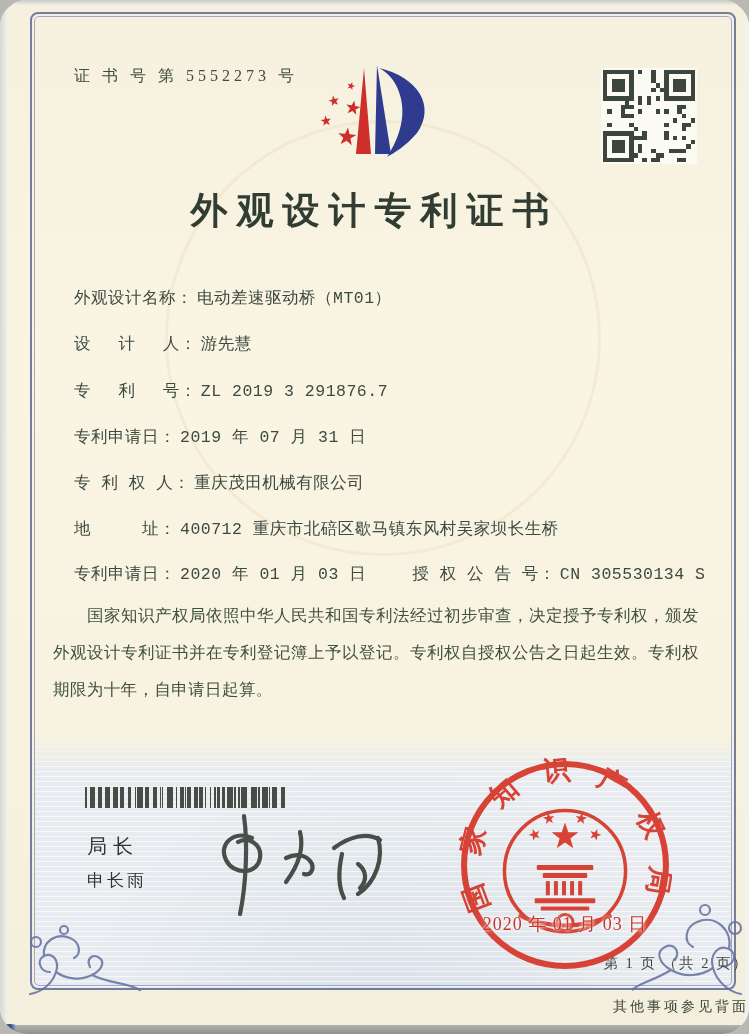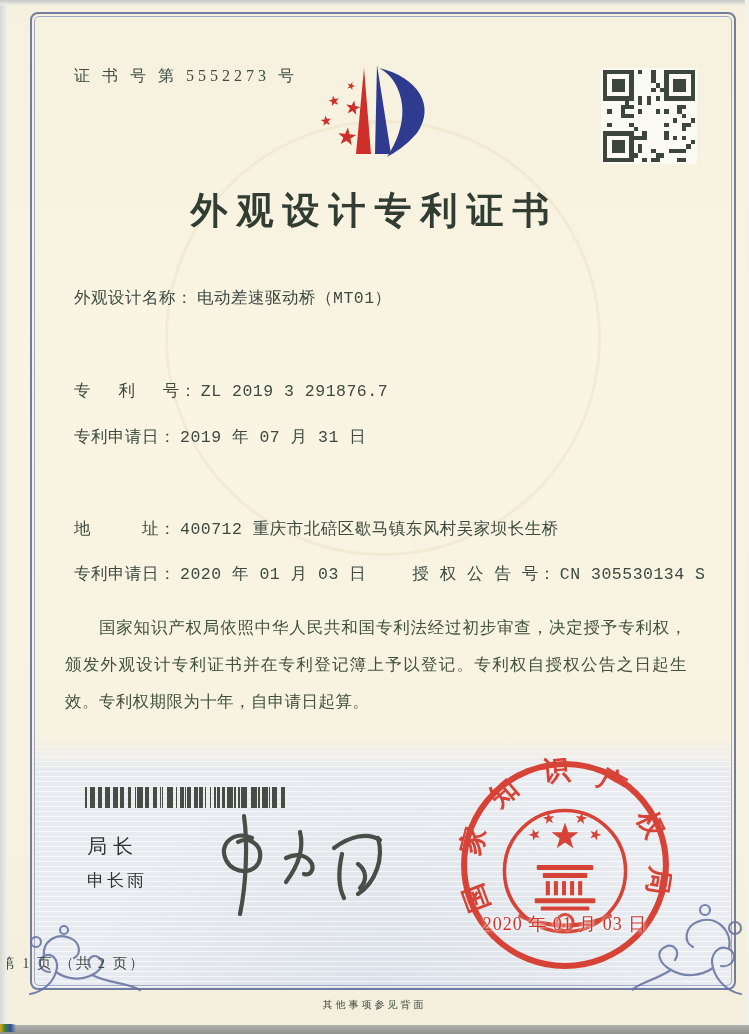--- a/index.html
+++ b/index.html
@@ -1,18 +1,18 @@
 <!DOCTYPE html>
 <html><head>
 <meta charset="utf-8">
 <style>
   html,body{margin:0;padding:0;background:#b9b9b4;}
   .page{position:relative;width:749px;height:1034px;margin:0 auto;overflow:hidden;
     background:linear-gradient(180deg,#f6f1de 0%,#faf5e3 35%,#f8f3e1 70%,#f4efdd 100%);
-    font-family:"Liberation Serif","DejaVu Serif",serif;color:#3d4a42;}
+    font-family:"Liberation Serif","DejaVu Serif",serif;color:#3d4a42;border-radius:27px;}
   .abs{position:absolute;}
   
   .edge-left{left:0;top:0;bottom:0;width:7px;background:linear-gradient(90deg,#d8d8d3,#efefeb);z-index:9;}
   .edge-top{left:0;top:0;right:0;height:5px;background:linear-gradient(180deg,#c9c9c3,#eeeee8);z-index:9;}
   .edge-bottom{left:0;bottom:0;right:0;height:9px;background:linear-gradient(180deg,#b3b4b0,#8f908c);z-index:9;}
   .edge-right{right:0;top:0;bottom:0;width:4px;background:#f1f1ee;z-index:9;}
   .corner-speck{left:0;bottom:2px;width:16px;height:8px;z-index:10;
     background:linear-gradient(90deg,#d9a71f,#3a7f3a,#2f4fa0,transparent);}
   
   .frame{left:30px;top:12px;right:13px;bottom:44px;border:2px solid #66719a;border-radius:8px;z-index:5;opacity:.9;pointer-events:none;}
@@ -33,35 +33,35 @@
   .qr{left:601px;top:68px;display:grid;grid-template-columns:repeat(21,1fr);grid-template-rows:repeat(21,1fr);
     width:92px;height:92px;background:#fbfbf4;padding:2px;z-index:4;}
   .qr i{display:block;} .qr i.d{background:#3d463d;}
   .title{left:0;right:0;top:186px;text-align:center;font-size:37px;font-weight:700;letter-spacing:9px;color:#313d33;z-index:4;}
   
   .row{left:74px;font-size:16.5px;letter-spacing:.5px;z-index:4;white-space:nowrap;font-family:Liberation Mono, monospace;}
   .row .val{margin-left:4px;}
   .row .pair2{margin-left:46px;margin-top:36px;}
   
   .paras{left:49px;top:593px;width:654px;z-index:4;font-size:16.5px;line-height:37px;letter-spacing:.4px;color:#41503f;text-align:justify;}
-  .paras p{margin:16px;text-indent:34px;}
+  .paras p{margin:4px;text-indent:34px;}
   
   .barcode{left:85px;top:787px;height:21px;display:flex;align-items:stretch;z-index:4;}
   .barcode i{display:block;background:#474c45;}
   
   .officer-title{left:87px;top:833px;font-size:20px;letter-spacing:6px;color:#2f3530;z-index:4;font-family:Liberation Sans, sans-serif;}
   .officer-name{left:87px;top:869px;font-size:17px;letter-spacing:3px;color:#2f3530;z-index:4;font-family:Liberation Sans, sans-serif;}
   .signature{left:208px;top:808px;width:195px;height:112px;z-index:4;}
   
   .seal{left:458px;top:758px;width:214px;height:214px;z-index:7;opacity:.94;}
   .seal-date{left:458px;top:912px;width:214px;text-align:center;font-size:18px;letter-spacing:1px;color:#c8372a;z-index:8;
     text-shadow:0 0 5px rgba(255,255,255,.9),0 0 3px rgba(255,255,255,.9);white-space:nowrap;}
   
-  .page-indicator{left:0;right:0;top:954px;text-align:left;font-size:14.5px;letter-spacing:2px;color:#3c463e;z-index:6;}
-  .back-note{left:0;right:0;top:998px;text-align:center;font-size:10px;letter-spacing:3px;color:#3a463c;z-index:10;}
+  .page-indicator{left:0;right:0;top:954px;text-align:right;font-size:14.5px;letter-spacing:2px;color:#3c463e;z-index:6;}
+  .back-note{left:0;right:0;top:998px;text-align:right;font-size:14px;letter-spacing:3px;color:#3a463c;z-index:10;}
 </style>
 </head>
 <body>
 
 <div class="page">
 
   <div class="abs frame"></div>
   <div class="abs band"></div>
 
   <svg class="abs flourish" style="left:22px;top:924px;" width="120" height="76" viewBox="0 0 120 76">
@@ -544,25 +544,31 @@
       <i class="d"></i>
       <i></i>
       <i></i>
     </div>
 
   <div class="abs title">外观设计专利证书</div>
 
   <div class="abs row" style="top:287px">
     <span class="lbl">外观设计名称：</span><span class="val">电动差速驱动桥（MT01）</span>
   </div>
+  <div class="abs row" style="top:333px">
+    <span class="lbl">设　 计　 人：</span><span class="val">游先慧</span>
+  </div>
   <div class="abs row" style="top:380px">
     <span class="lbl">专　 利　 号：</span><span class="val">ZL 2019 3 291876.7</span>
   </div>
   <div class="abs row" style="top:426px">
     <span class="lbl">专利申请日：</span><span class="val">2019 年 07 月 31 日</span>
+  </div>
+  <div class="abs row" style="top:472px">
+    <span class="lbl">专 利 权 人：</span><span class="val">重庆茂田机械有限公司</span>
   </div>
   <div class="abs row" style="top:518px">
     <span class="lbl">地　　　址：</span><span class="val">400712 重庆市北碚区歇马镇东风村吴家坝长生桥</span>
   </div>
   <div class="abs row" style="top:563px">
     <span class="lbl">专利申请日：</span><span class="val">2020 年 01 月 03 日</span><span class="pair2 lbl">授 权 公 告 号：</span><span class="val">CN 305530134 S</span>
   </div>
 
   <div class="abs paras">
     <p>国家知识产权局依照中华人民共和国专利法经过初步审查，决定授予专利权，颁发外观设计专利证书并在专利登记簿上予以登记。专利权自授权公告之日起生效。专利权期限为十年，自申请日起算。</p>

